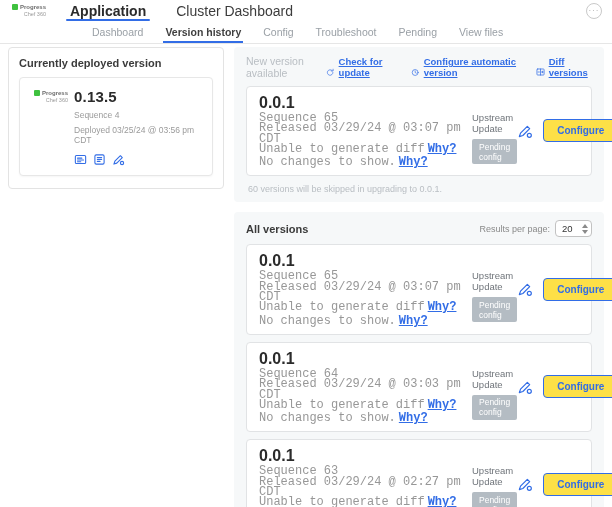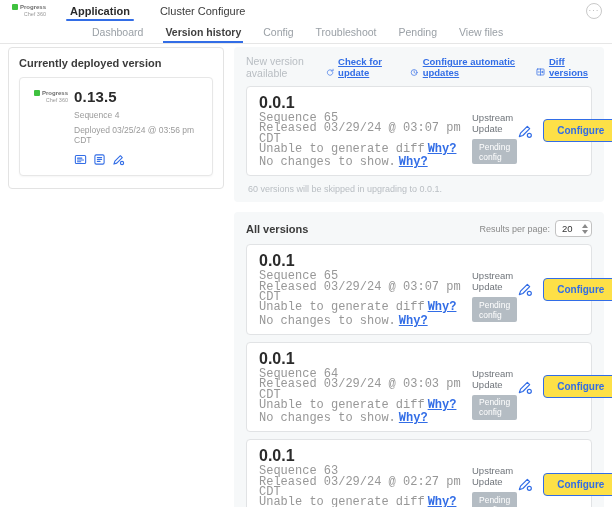--- a/index.html
+++ b/index.html
@@ -8,21 +8,21 @@
 
   
   .topnav { display: flex; align-items: center; height: 21px; padding: 0 10px; }
   .logo { width: 36px; line-height: 1.1; }
   .logo-row { display: flex; align-items: center; justify-content: flex-end; gap: 2px; }
   .logo-mark { width: 6px; height: 6px; border-radius: 1px; background: #3fc13f; display: inline-block; }
   .logo-brand { font-size: 6px; font-weight: bold; color: #6d6d6d; }
   .logo-product { font-size: 5.5px; color: #9a9a9a; text-align: right; }
   .tabs { display: flex; height: 100%; margin-left: 20px; }
   .tab { position: relative; display: flex; align-items: center; height: 100%; padding: 0 4px; margin-right: 22px;
-         font-size: 11px; color: #3c3c3c; cursor: pointer; }
+         font-size: 14px; color: #3c3c3c; cursor: pointer; }
   .tab.active { font-weight: bold; color: #2b2b2b; }
   .tab.active::after { content: ""; position: absolute; left: 0; right: 0; bottom: 0; height: 2px; background: #326de6; border-radius: 1px; }
   .menu-btn { margin-left: auto; width: 16px; height: 16px; border: 1px solid #c9c9c9; border-radius: 50%;
               color: #b2b2b2; font-size: 8px; letter-spacing: 1px; display: flex; align-items: center; justify-content: center; cursor: pointer; }
 
   
   .subnav { display: flex; align-items: center; height: 23px; border-bottom: 1px solid #e6e6e6; padding-left: 88px; }
   .subtab { position: relative; display: flex; align-items: center; height: 100%; margin-right: 14px; padding: 0 4px;
             font-size: 10.5px; color: #9aa0a6; cursor: pointer; white-space: nowrap; }
   .subtab.active { color: #3f3f3f; font-weight: bold; }
@@ -93,21 +93,21 @@
 <header class="topnav">
   <div class="logo">
     <div class="logo-row">
       <span class="logo-mark"></span>
       <span class="logo-brand">Progress</span>
     </div>
     <div class="logo-product">Chef 360</div>
   </div>
   <nav class="tabs">
     <div class="tab active">Application</div>
-    <div class="tab">Cluster Configure</div>
+    <div class="tab">Cluster Dashboard</div>
   </nav>
   <div class="menu-btn">
     <span>···</span>
   </div>
 </header>
 
 <nav class="subnav">
   <div class="subtab">Dashboard</div>
   <div class="subtab active">Version history</div>
   <div class="subtab">Config</div>
@@ -169,21 +169,21 @@
                 <path d="M20 12a8 8 0 1 1-2.4-5.7"></path>
                 <path d="M20.5 2.5v5.2h-5.2"></path>
               </svg>
             <span class="lbl">Check for update</span>
           </a>
           <a class="action-link">
             <svg class="blue" style="width:11px;height:11px" viewBox="0 0 24 24">
                 <circle cx="12" cy="12" r="8.5"></circle>
                 <path d="M12 7.5v4.5l3.2 2"></path>
               </svg>
-            <span class="lbl">Configure automatic updates</span>
+            <span class="lbl">Configure automatic version</span>
           </a>
           <a class="action-link">
             <svg class="blue" style="width:12px;height:12px" viewBox="0 0 24 24">
                 <rect x="2.5" y="4" width="19" height="16" rx="2"></rect>
                 <path d="M12 4v16M5.5 12h3.5M15 12h4M17 10v4"></path>
               </svg>
             <span class="lbl">Diff versions</span>
           </a>
         </div>
       </div>

